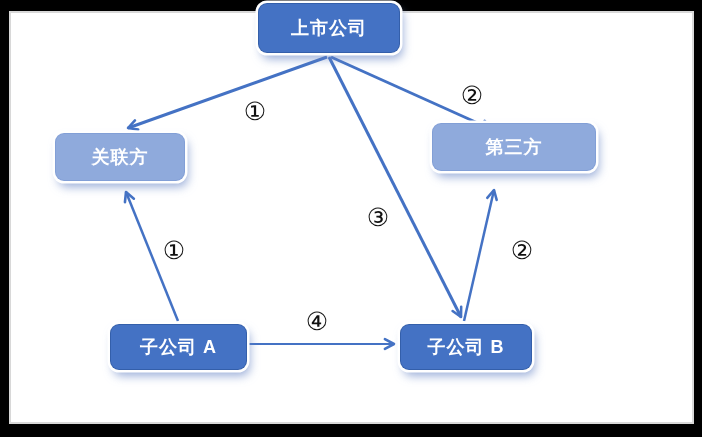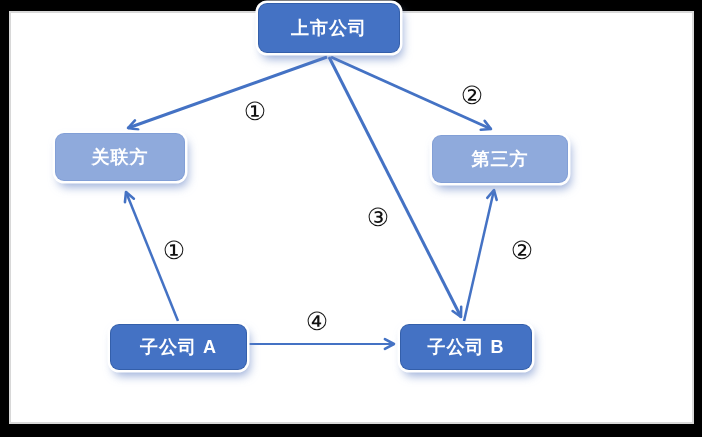--- a/index.html
+++ b/index.html
@@ -45,21 +45,21 @@
     <line x1="329" y1="57" x2="461" y2="317" stroke="#4472C4" stroke-width="3" marker-end="url(#arrowV)"></line>
     <line x1="178" y1="321" x2="126" y2="192" stroke="#4472C4" stroke-width="2.5" marker-end="url(#arrowV)"></line>
     <line x1="464" y1="321" x2="494" y2="190" stroke="#4472C4" stroke-width="2.5" marker-end="url(#arrowV)"></line>
     <line x1="249" y1="344" x2="394" y2="344" stroke="#4472C4" stroke-width="2" marker-end="url(#arrowV)"></line>
   </svg>
 
   <div class="node light" style="left:55px;top:133px;width:130px;height:48px;">关联方</div>
 
   <div class="node primary" style="left:258px;top:3px;width:142px;height:50px;">上市公司</div>
 
-  <div class="node light" style="left:432px;top:135px;width:136px;height:48px;">第三方</div>
+  <div class="node light" style="left:432px;top:123px;width:164px;height:48px;">第三方</div>
 
   <div class="node primary" style="left:400px;top:324px;width:132px;height:46px;">子公司 B</div>
 
   <div class="node primary" style="left:110px;top:324px;width:137px;height:46px;">子公司 A</div>
 
   <div class="edge-label" style="left:255px;top:111px;">①</div>
 
   <div class="edge-label" style="left:472px;top:95px;">②</div>
 
   <div class="edge-label" style="left:378px;top:217px;">③</div>

